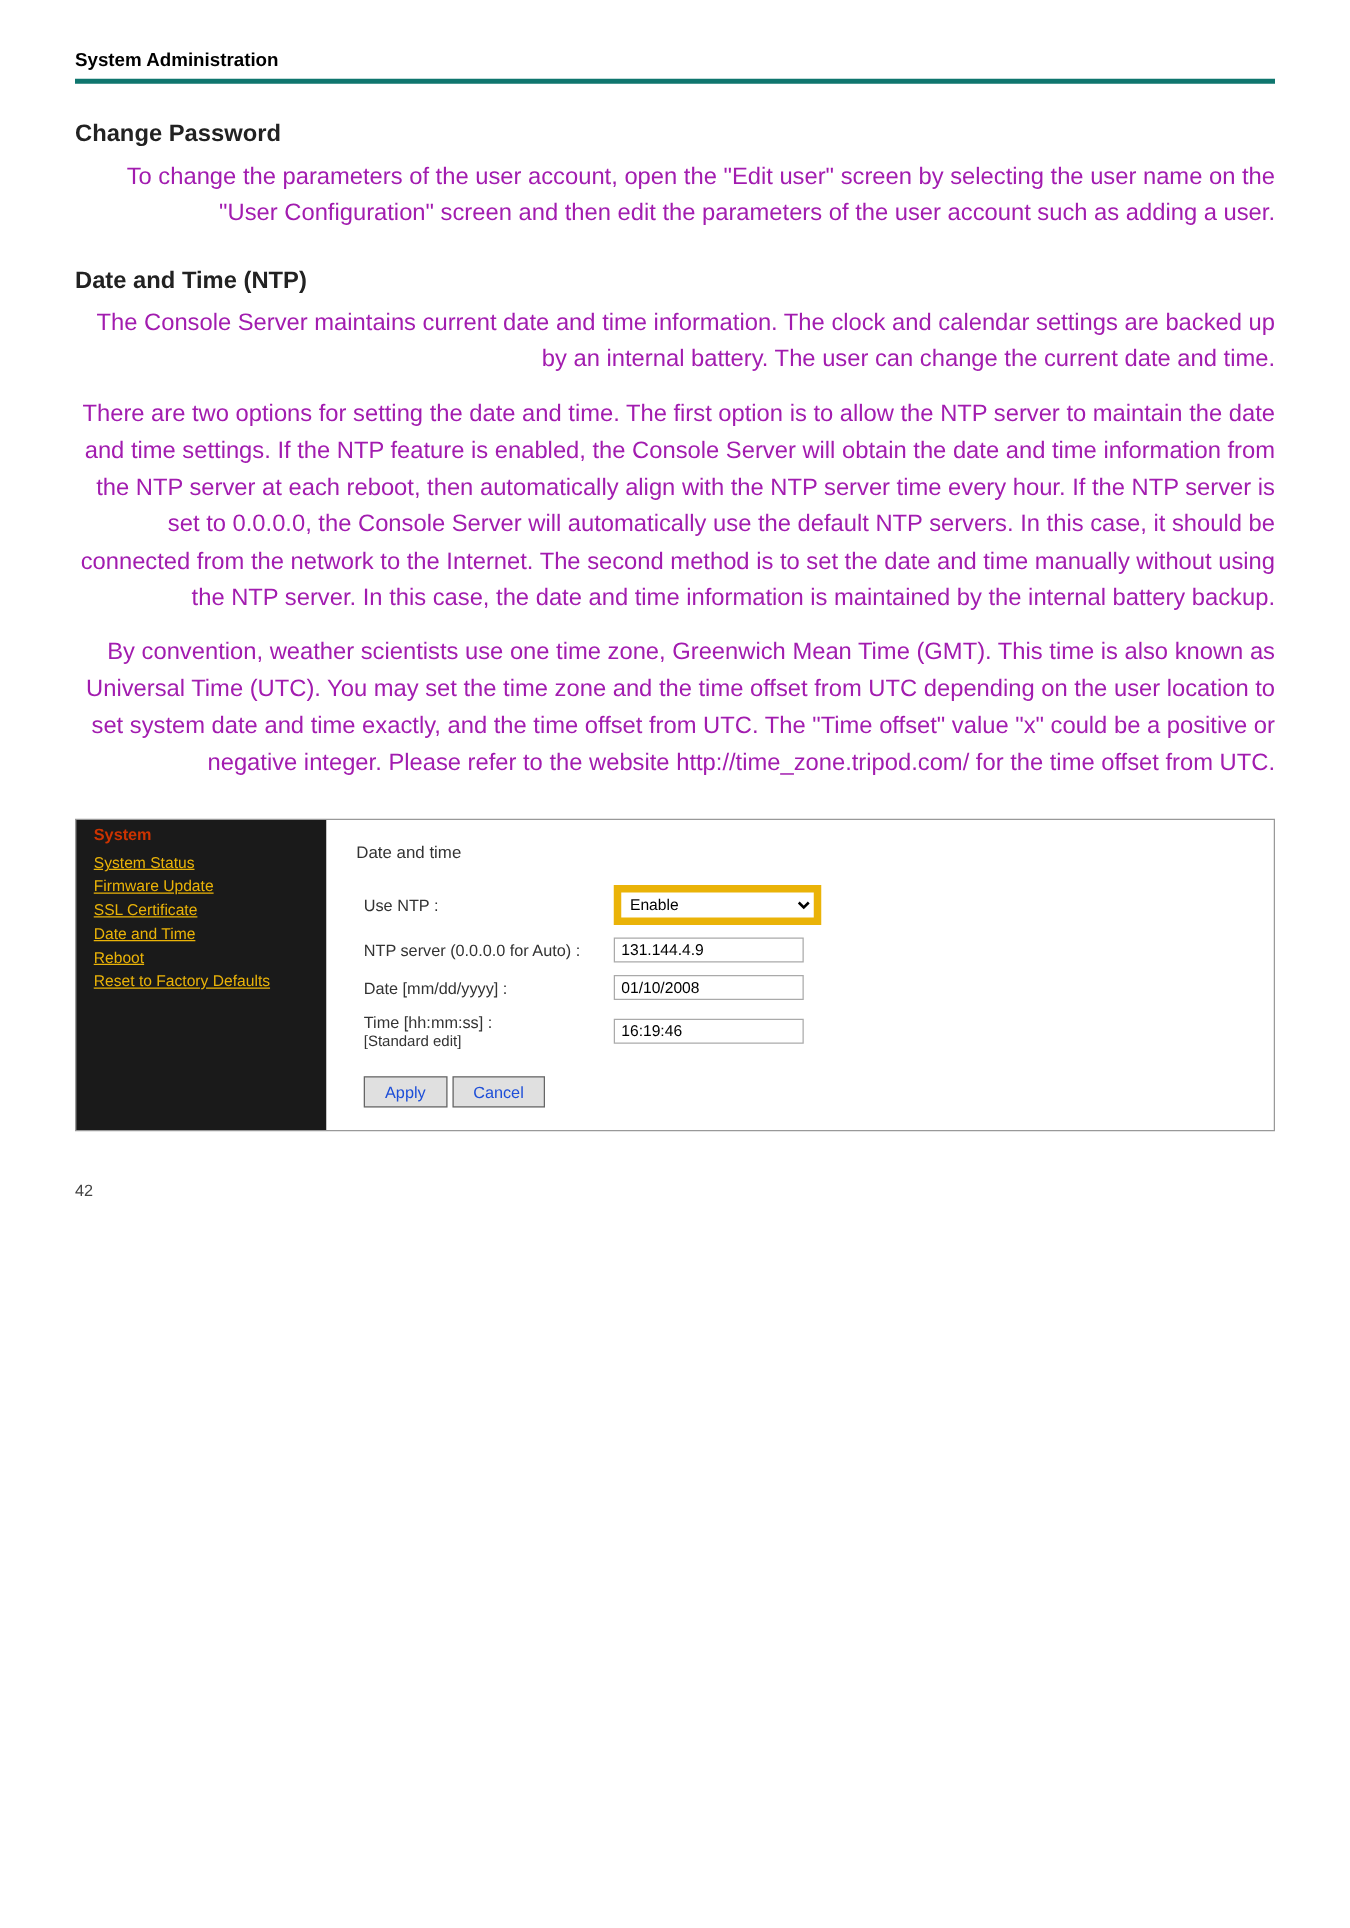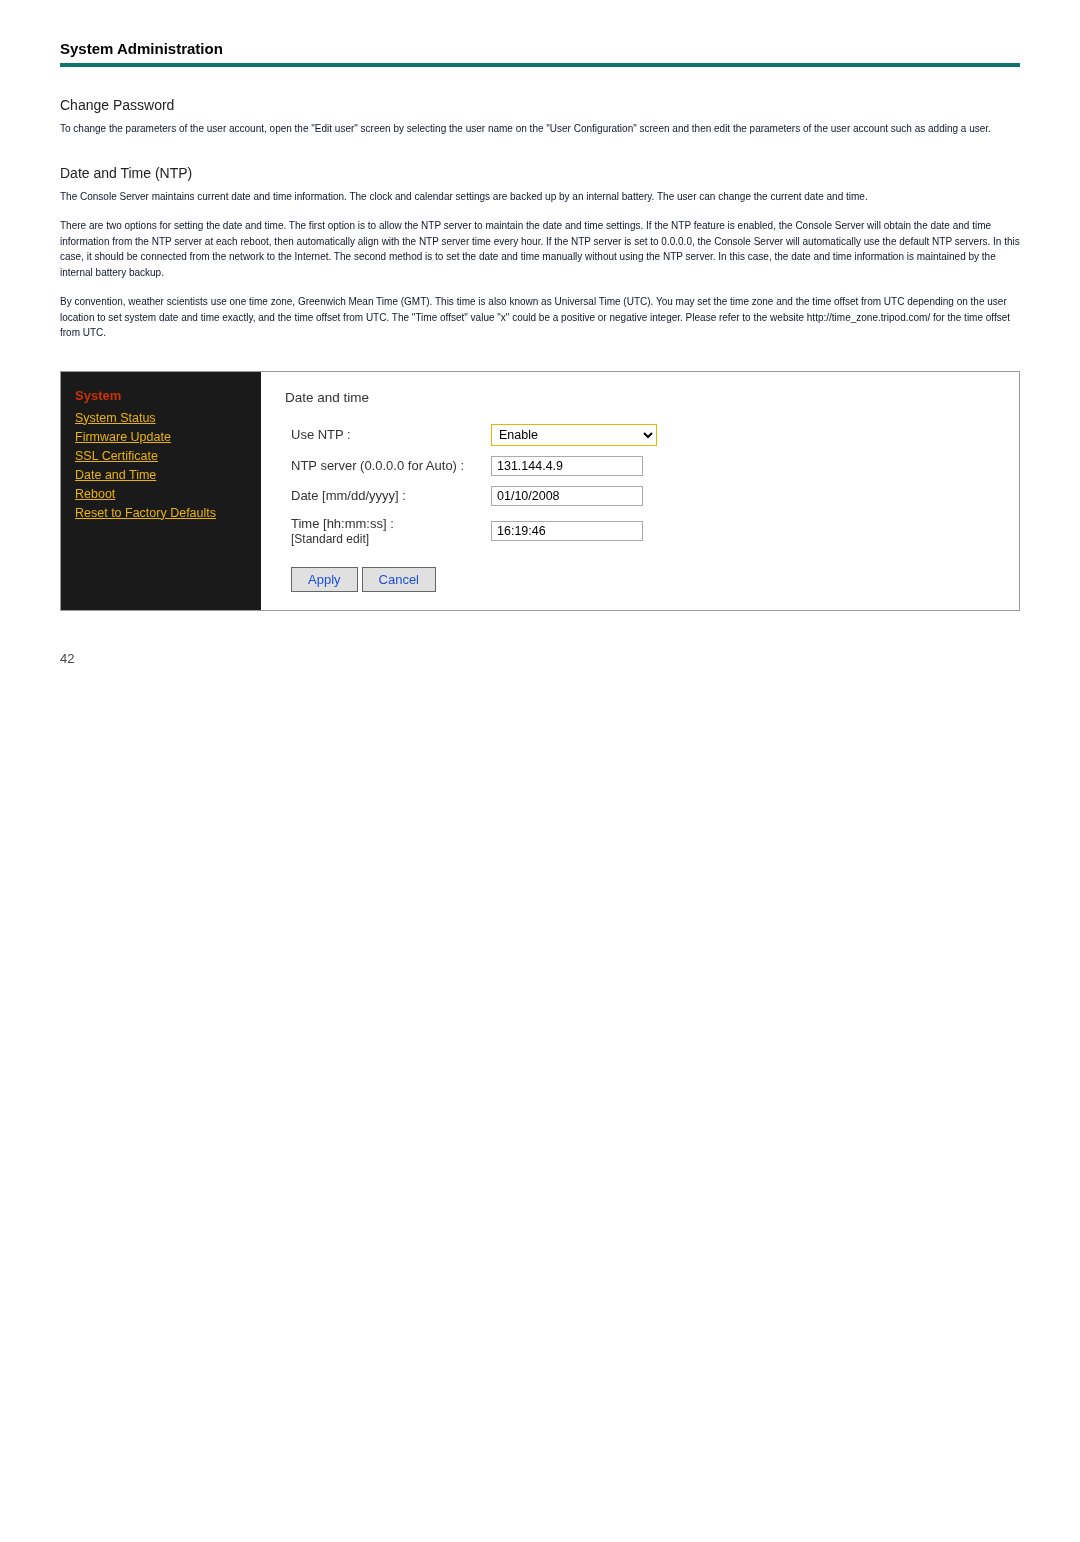--- a/index.html
+++ b/index.html
@@ -21,28 +21,29 @@
     .page-header-title {
       font-size: 15px;
       font-weight: bold;
       color: #000;
     }
 
     .section {
       margin-bottom: 28px;
     }
     .section-title {
-      font-weight: normal;
-      font-size: 14px;
+      font-weight: bold;
+      font-size: 19px;
       margin-bottom: 8px;
     }
     .section-body {
-      font-size: 10px;
+      font-size: 19px;
       line-height: 1.55;
-      color: #0f172a;
+      color: #a21caf;
+      text-align: right;
     }
     .section-body p {
       margin-bottom: 14px;
     }
     .section-body p:last-child {
       margin-bottom: 0;
     }
 
     
     .screenshot-panel {
@@ -51,21 +52,21 @@
       margin-top: 30px;
       margin-bottom: 20px;
       background: #fff;
     }
 
     
     .sidebar {
       background: #1a1a1a;
       width: 200px;
       min-width: 200px;
-      padding: 16px 14px;
+      padding: 4px 14px;
       font-size: 13px;
     }
     .sidebar-system-label {
       color: #cc3300;
       font-weight: bold;
       margin-bottom: 8px;
       font-size: 13px;
     }
     .sidebar-link {
       display: block;
@@ -107,21 +108,21 @@
     }
 
     .form-input {
       border: 1px solid #aaa;
       background: #fff;
       padding: 2px 5px;
       font-size: 12.5px;
       width: 160px;
     }
     .form-select {
-      border: 1px solid #eab308;
+      border: 6px solid #eab308;
       background: #fff;
       padding: 2px 3px;
       font-size: 12.5px;
       width: 166px;
     }
     .form-input-wide {
       width: 152px;
     }
 
     .button-row {

